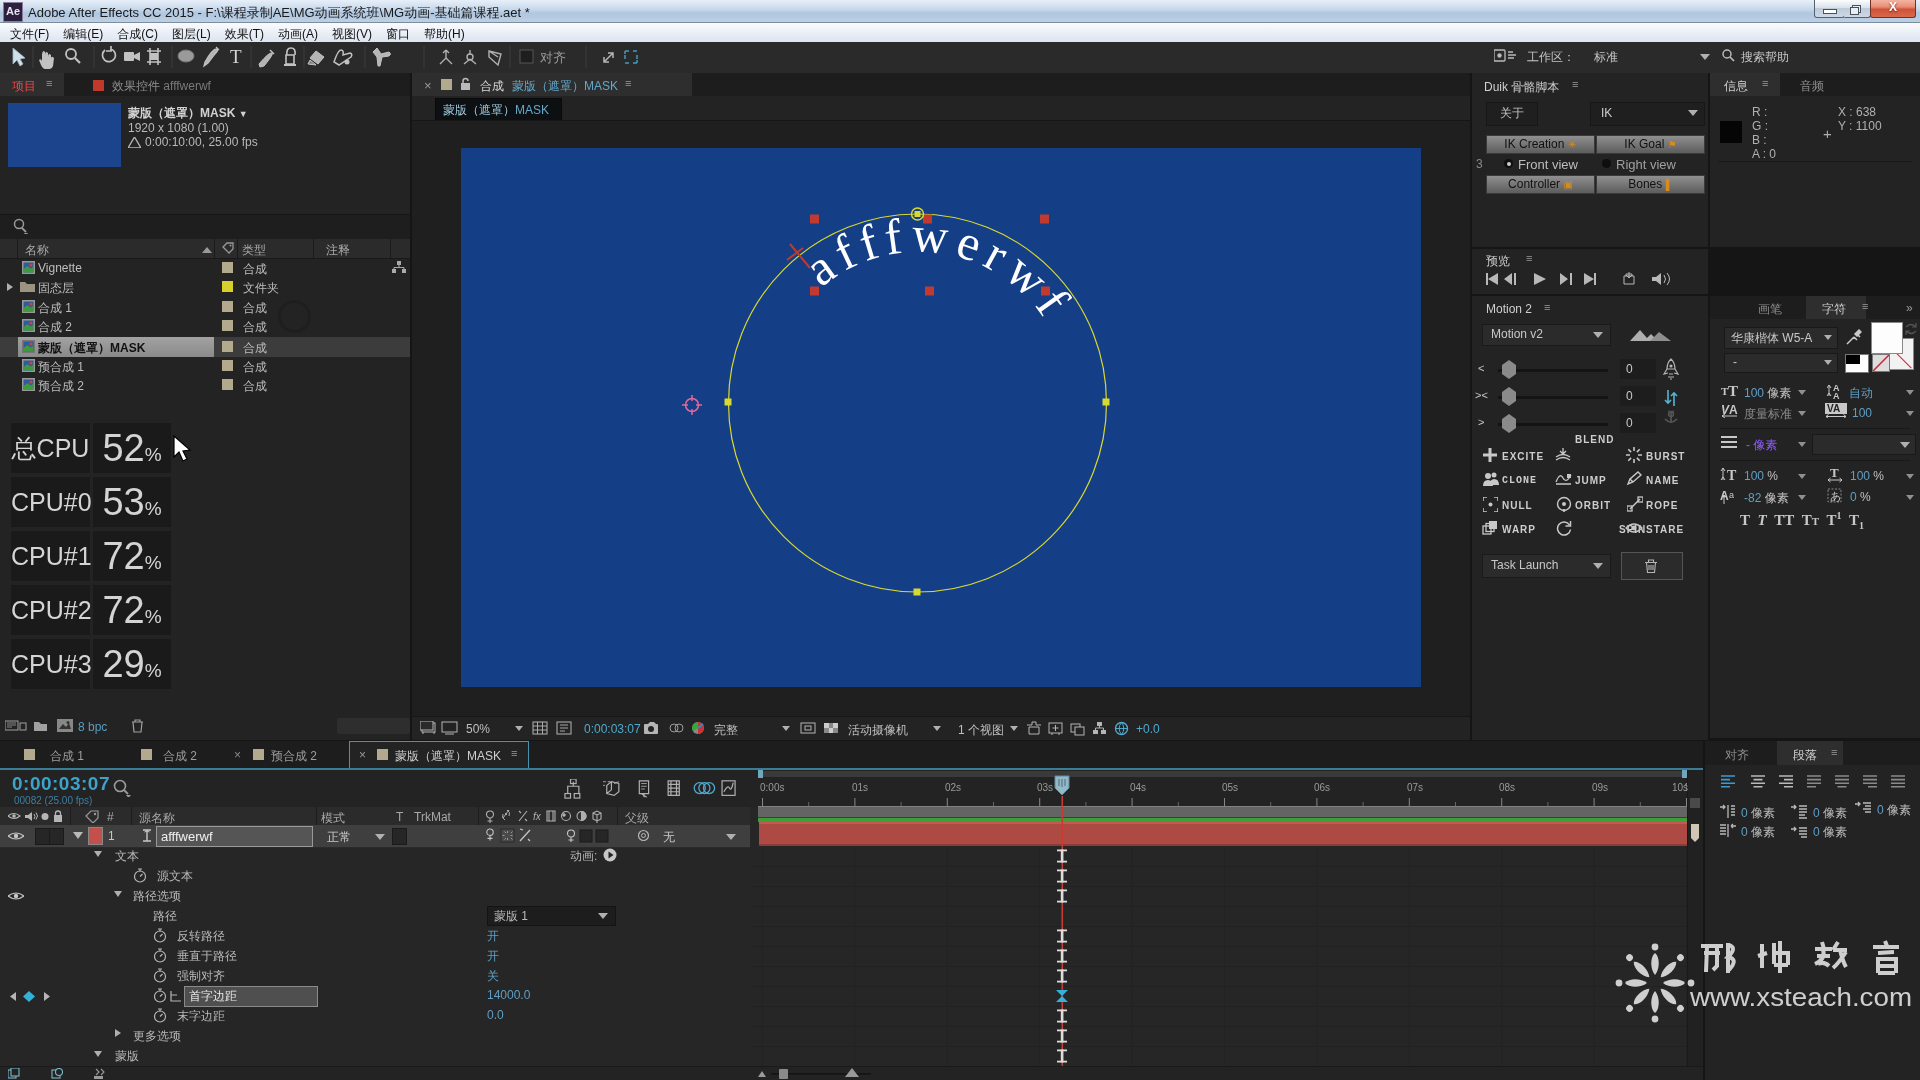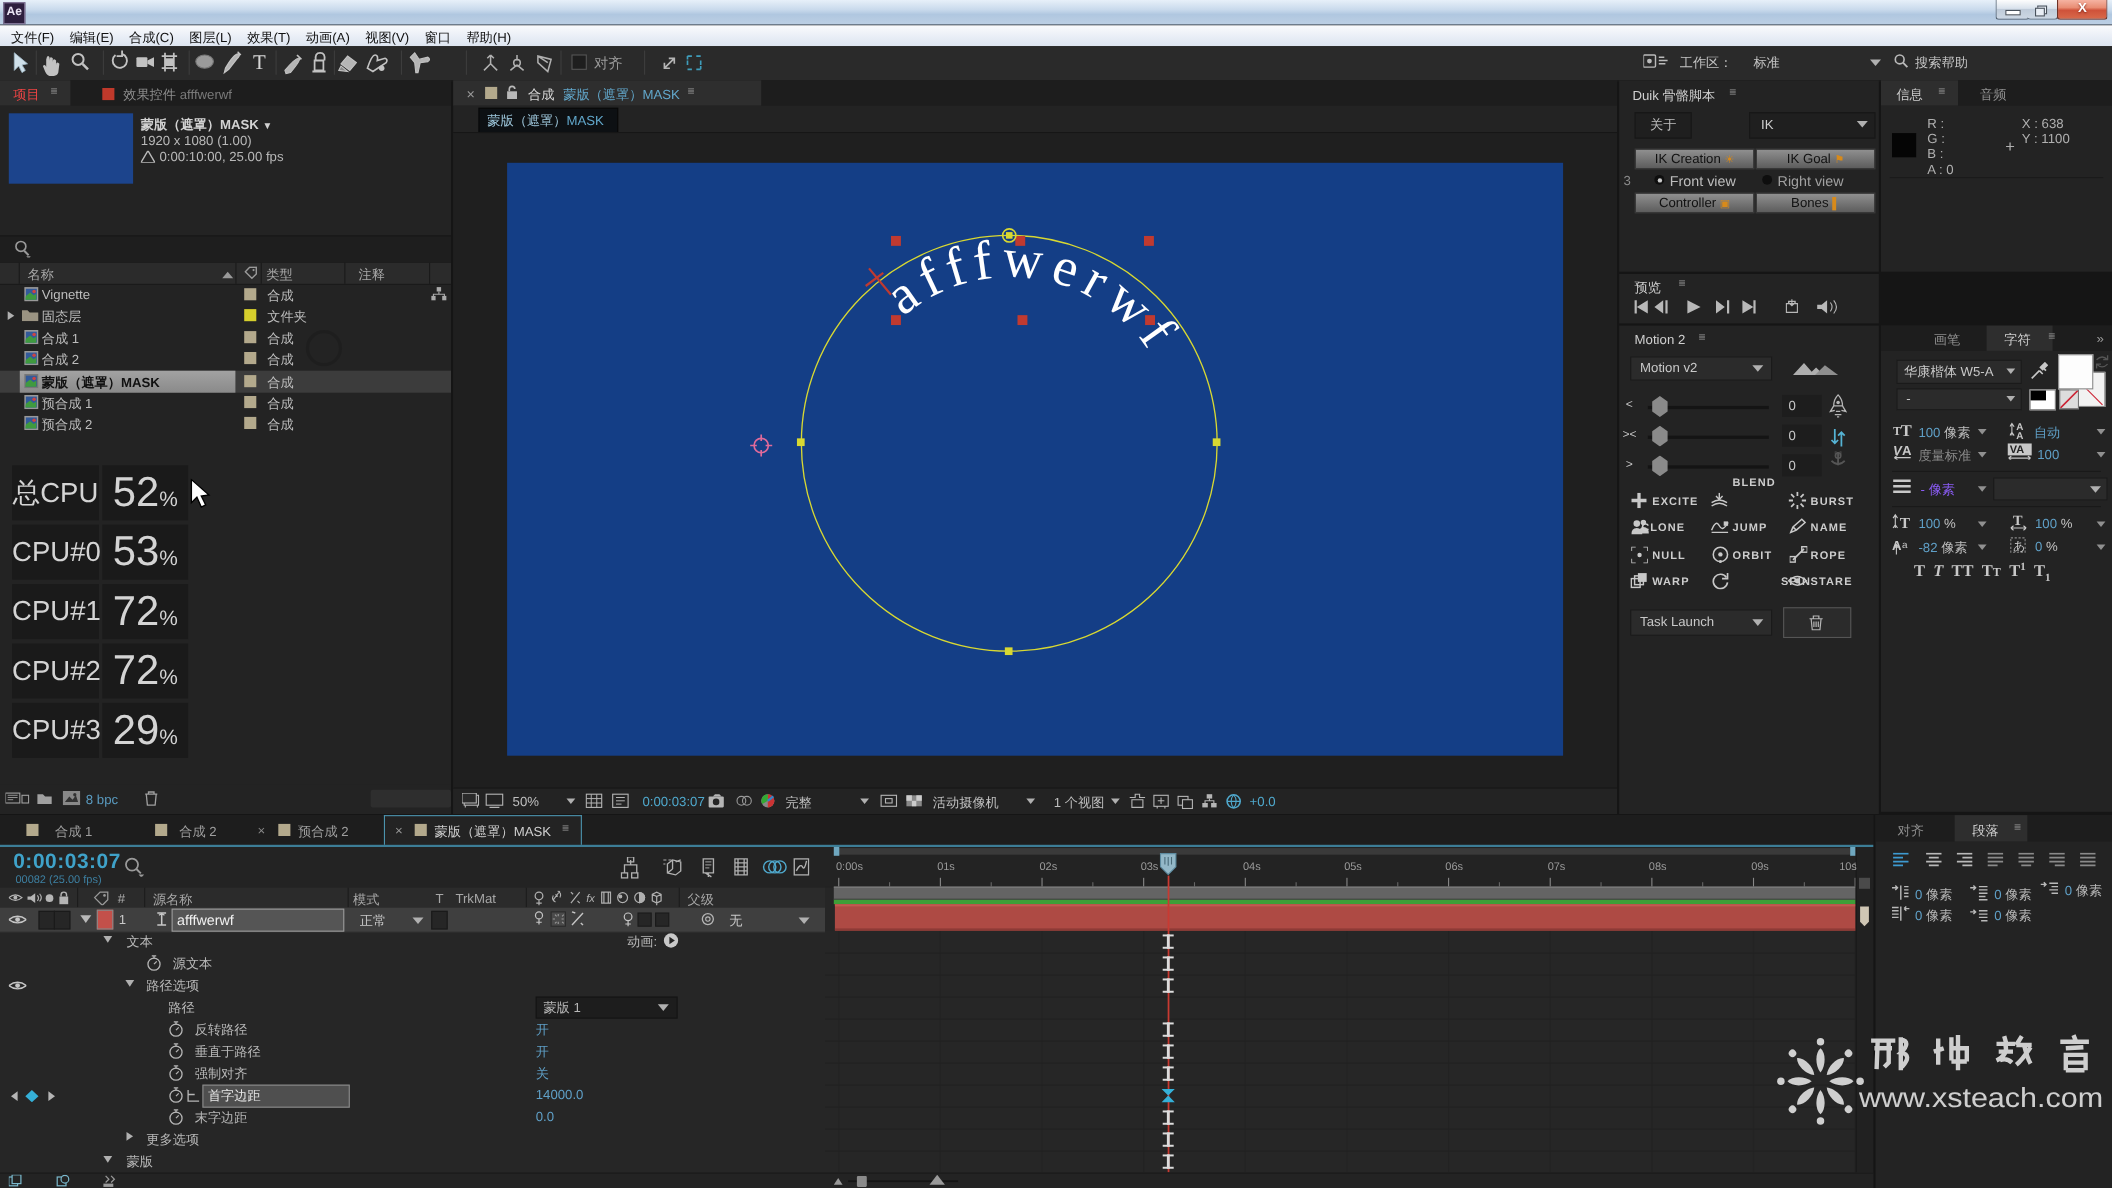--- a/index.html
+++ b/index.html
@@ -9,20 +9,21 @@
 .panel{position:absolute;background:#232323;}
 svg{display:block;}
 </style>
 </head>
 <body>
 <div id="app">
 
 <div class="abs" style="left:0;top:0;width:1920px;height:22px;background:linear-gradient(#e7f0f9 0%,#c9daec 40%,#b0c7e0 60%,#bccfe4 100%);"></div>
 <div class="abs" style="left:0;top:22px;width:1920px;height:1px;background:#7d8da0;"></div>
 <div class="abs" style="left:3px;top:2px;width:18px;height:18px;background:#2d1f3e;border:1px solid #8a7da0;color:#e8e2f2;font-size:11px;font-weight:bold;text-align:center;line-height:17px;">Ae</div>
+<div class="abs" style="left:28px;top:4px;color:#1a1a1a;font-size:13px;">Adobe After Effects CC 2015 - F:\课程录制AE\MG动画系统班\MG动画-基础篇课程.aet *</div>
 
 <div class="abs" style="left:1814px;top:0;width:29px;height:17px;background:linear-gradient(#fdfdfd,#d9e2ec 45%,#bfcbd9 50%,#cdd8e4);border:1px solid #54616f;border-top:none;border-radius:0 0 3px 3px;">
  <div class="abs" style="left:8px;top:9px;width:12px;height:3px;background:#fff;border:1px solid #49525c;"></div>
     </div>
 <div class="abs" style="left:1843px;top:0;width:27px;height:17px;background:linear-gradient(#fdfdfd,#d9e2ec 45%,#bfcbd9 50%,#cdd8e4);border:1px solid #54616f;border-top:none;border-left:none;border-radius:0 0 3px 3px;">
  <div class="abs" style="left:9px;top:5px;width:7px;height:6px;background:#e8eef5;border:1px solid #49525c;"></div>
  <div class="abs" style="left:7px;top:7px;width:7px;height:6px;background:#e8eef5;border:1px solid #49525c;"></div>
     </div>
 <div class="abs" style="left:1870px;top:0;width:44px;height:17px;background:linear-gradient(#f5b3a2 0%,#e98e75 40%,#cf523a 55%,#d8694a 100%);border:1px solid #6e3125;border-top:none;border-radius:0 0 3px 3px;color:#fff;font-weight:bold;font-size:12px;text-align:center;line-height:15px;text-shadow:0 1px 2px #7e2617;">X</div>
 
@@ -495,21 +496,21 @@
             <path d="M8 0 l0 4 M8 12 l0 4 M0 8 l4 0 M12 8 l4 0 M2.3 2.3 l2.8 2.8 M10.9 10.9 l2.8 2.8 M13.7 2.3 l-2.8 2.8 M5.1 10.9 l-2.8 2.8"></path>
           </g>
         </svg>
   <div class="abs" style="left:174px;top:155px;">BURST</div>
   <svg class="abs" style="left:11px;top:176px;" width="16" height="14">
           <circle cx="5" cy="4" r="3" fill="#c8c8c8"></circle>
           <path d="M0 14 q0-6 5-6 q5 0 5 6 z" fill="#c8c8c8"></path>
           <circle cx="11" cy="3" r="2.5" fill="#c8c8c8"></circle>
           <path d="M7 13 q0-6 4-6 q5 0 5 6 z" fill="#c8c8c8"></path>
         </svg>
-  <div class="abs" style="left:20px;top:179px;">CLONE</div>
+  <div class="abs" style="left:30px;top:179px;font-family:Liberation Mono, monospace;">CLONE</div>
   <svg class="abs" style="left:83px;top:176px;" width="17" height="14">
           <path d="M1 10 q4-10 7-4 q3 6 8-3 M1 12 l15 0" fill="none" stroke="#c8c8c8" stroke-width="1.3"></path>
           <rect x="12" y="2" width="4" height="4" fill="#c8c8c8"></rect>
         </svg>
   <div class="abs" style="left:103px;top:179px;">JUMP</div>
   <svg class="abs" style="left:154px;top:175px;" width="16" height="15">
           <path d="M2 13 l2-5 l8-7 l3 3 l-8 7 z M4 8 l3 3" fill="none" stroke="#c8c8c8" stroke-width="1.4"></path>
         </svg>
   <div class="abs" style="left:174px;top:179px;">NAME</div>
   <svg class="abs" style="left:11px;top:201px;" width="15" height="15">

